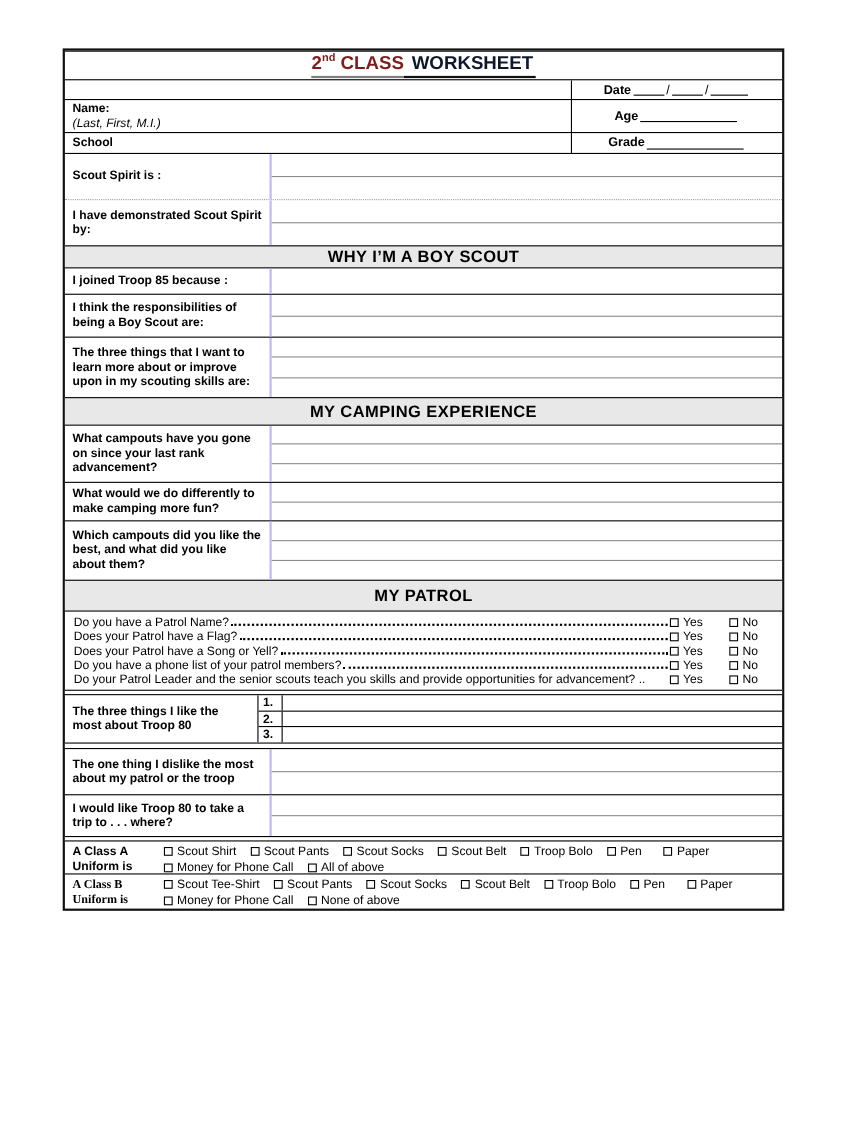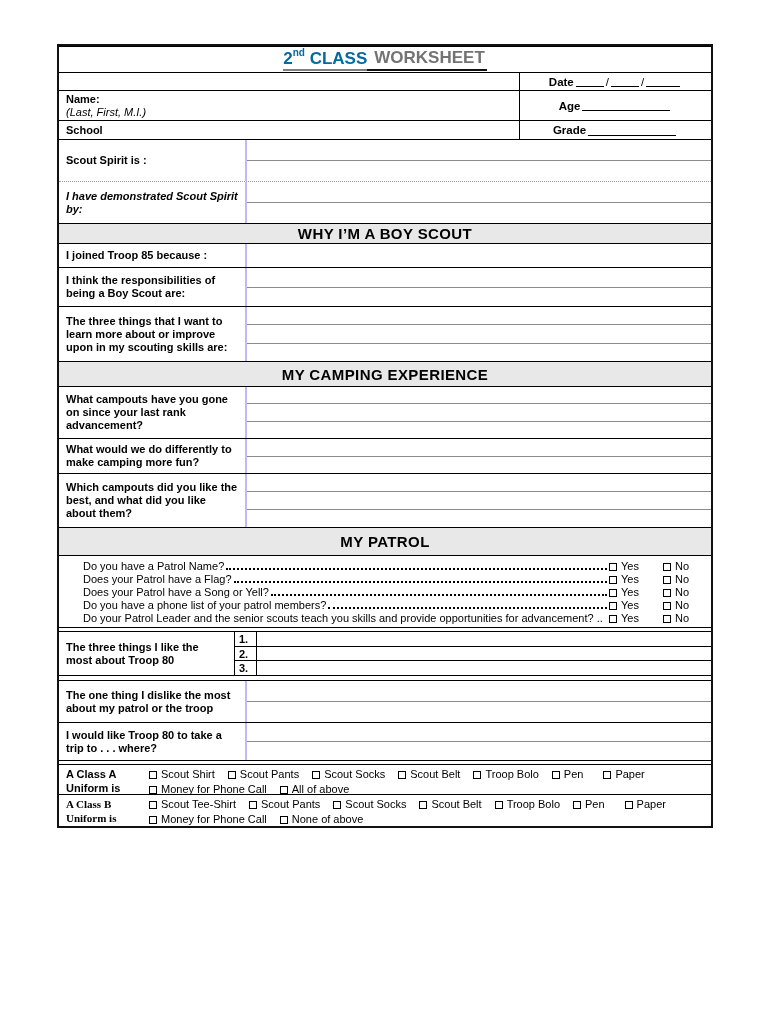--- a/index.html
+++ b/index.html
@@ -8,49 +8,49 @@
   .form { position:absolute; left:57px; top:44px; width:656px;
           border:2px solid #111; background:#fff; }
   .row { display:flex; border-top:1px solid #000; overflow:hidden; }
   .row.first { border-top:none; }
   .gap { border-top:1px solid #000; background:#fff; }
 
   
   .title-row { height:42px; align-items:center; justify-content:center; }
   .title-row span { font-weight:bold; font-size:26px; letter-spacing:.5px; }
   .subtitle-row { height:26px; align-items:center; justify-content:center; font-weight:bold; font-size:17px; }
-  .sub-gray { color:#0369a1; border-bottom:2px solid #7f7f7f; padding-bottom:1px; }
+  .sub-gray { color:#7f1d1d; border-bottom:2px solid #7f7f7f; padding-bottom:1px; }
   .sub-gray sup { font-size:10px; position:relative; top:-1px; }
-  .sub-black { color:#737373; border-bottom:2px solid #111; padding:0 2px 1px 7px; }
+  .sub-black { color:#0f172a; border-bottom:2px solid #111; padding:0 2px 1px 7px; }
 
   
   .info-left { flex:1; padding:2px 7px; font-size:11px; line-height:13px; }
   .right-col { width:192px; border-left:1px solid #000; display:flex;
                align-items:center; justify-content:center; font-size:11.5px; }
   .blabel { font-weight:bold; }
   .uline { display:inline-block; height:11px; border-bottom:1px solid #000; margin:0 2px; }
   .w28 { width:28px; } .w34 { width:34px; } .w88 { width:88px; }
   .italic { font-style:italic; font-weight:normal; }
 
   
   .label-col { width:188px; border-right:2px solid #c4b5fd; padding:2px 7px;
                font-weight:bold; font-size:11px; line-height:13px;
                display:flex; flex-direction:column; justify-content:center; }
   .ans-col { flex:1; display:flex; flex-direction:column; }
   .ans-col .wl { flex:1; border-bottom:1px solid #8c8c8c; }
   .ans-col .wl:last-child { border-bottom:none; }
-  .sep-dot { border-top:1px dotted #9a9a9a;font-style:italic; }
+  .sep-dot { border-top:1px dotted #9a9a9a; }
   .sep-gray { border-top:1px solid #a8a8a8; }
 
   
   .sec-h { background:#e8e8e8; align-items:center; justify-content:center;
            font-weight:bold; font-size:15px; letter-spacing:.4px; }
 
   
-  .pq-block { flex-direction:column; padding:4px 8px 2px 24px; font-size:11px; }
+  .pq-block { flex-direction:column; padding:4px 8px 2px 8px; font-size:11px; }
   .pq { display:flex; align-items:baseline; height:13.6px; }
   .pq-text { white-space:nowrap; }
   .leader { flex:1; min-width:0; height:0; border-bottom:2px dotted #000; margin:0 2px; }
   .yes-col { width:54px; flex:none; } .no-col { width:40px; flex:none; }
   .cb { display:inline-block; width:8px; height:8px; border:1px solid #000;
         margin-right:4px; vertical-align:-1px; background:#fff; }
 
   
   .like-label { width:176px; border-right:1px solid #000; padding:2px 7px;
                 font-weight:bold; font-size:11px; line-height:13px;

